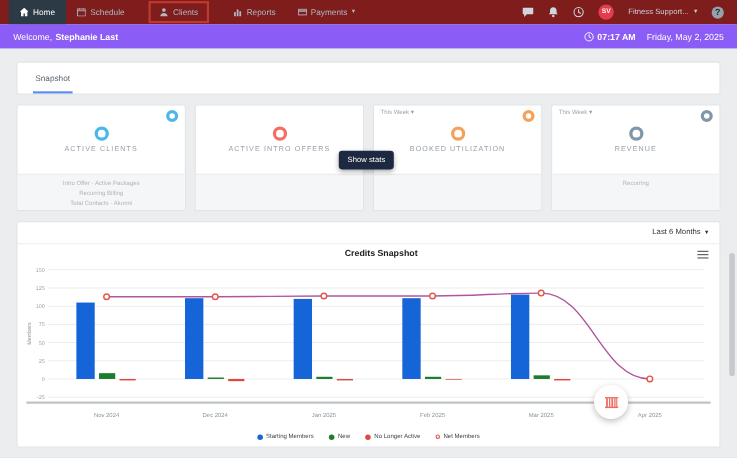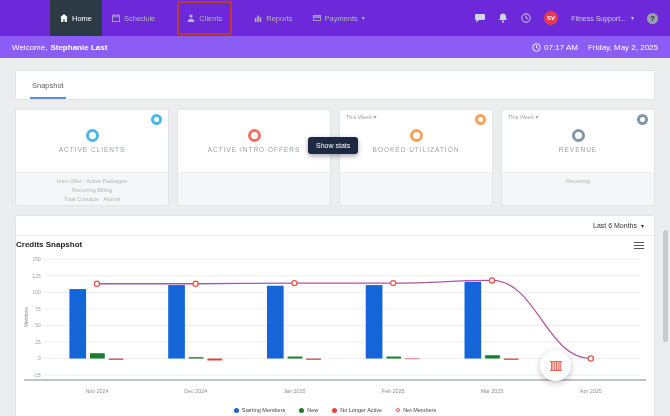--- a/index.html
+++ b/index.html
@@ -1,38 +1,38 @@
 <!DOCTYPE html>
 <html><head>
 <meta charset="utf-8">
 <style>
   * { margin:0; padding:0; box-sizing:border-box; }
   html,body { background:#dfe2e5; }
   body { font-family:"Liberation Sans", sans-serif; }
   .app { position:relative; width:670px; height:416px; background:#ebedef; overflow:hidden; }
 
   
-  .topnav { height:36px; background:#6d28d9; display:flex; align-items:stretch; color:#aeb7c2;padding-left:42px; }
+  .topnav { height:22px; background:#7f1d1d; display:flex; align-items:stretch; color:#aeb7c2; }
   .nav-left { display:flex; align-items:stretch; padding-left:8px; }
   .nav-item { display:flex; align-items:center; gap:4px; padding:0 10px; font-size:7.5px; cursor:pointer; }
   .nav-item svg { width:8px; height:8px; }
   .nav-item.active { background:#2c3a46; color:#fff; }
   .nav-item.highlight { border:2px solid #c0392f; margin:1px 12px; padding:0 8px; }
   .caret { font-size:6px; line-height:1; }
   .nav-right { margin-left:auto; display:flex; align-items:center; gap:13px; padding-right:12px; }
   .nav-right svg { width:10px; height:10px; display:block; }
   .avatar { width:14px; height:14px; border-radius:50%; background:#e63b4e; color:#fff; font-size:6px; font-weight:bold; display:flex; align-items:center; justify-content:center; }
   .account { display:flex; align-items:center; gap:5px; font-size:7px; color:#c6ced6; cursor:pointer; }
   .help-circle { width:11px; height:11px; border-radius:50%; background:#97a1ab; color:#1d2531; font-size:8px; font-weight:bold; display:flex; align-items:center; justify-content:center; }
 
   
   .welcome { height:22px; background:#8b5cf6; color:#fff; display:flex; align-items:center; padding:0 12px; font-size:8px; }
   .welcome b { margin-left:3px; }
   .welcome-right { margin-left:auto; display:flex; align-items:center; gap:10px; }
-  .time-wrap { display:flex; align-items:center; gap:3px; font-weight:normal; }
+  .time-wrap { display:flex; align-items:center; gap:3px; font-weight:bold; }
   .time-wrap svg { width:9px; height:9px; }
 
   
   .tabstrip { margin:12px 15px 0; background:#fff; border:1px solid #e2e5e7; border-radius:2px; height:30px; display:flex; align-items:flex-end; padding:0 14px; }
   .tab { font-size:7.5px; color:#5a646d; padding:0 2px 7px; border-bottom:2px solid transparent; cursor:pointer; }
   .tab.active { border-bottom-color:#5b8def; }
 
   
   .cards { margin:9px 15px 0; display:flex; gap:8px; }
   .card { --ac:#4cb8e8; flex:1; background:#fff; border:1px solid #e2e5e7; border-radius:2px; height:97px; position:relative; display:flex; flex-direction:column; overflow:hidden; }
@@ -42,21 +42,21 @@
   .card-period { position:absolute; top:4px; left:6px; font-size:5.5px; color:#9aa5ae; cursor:pointer; }
   .card-action { position:absolute; top:4px; right:6px; width:11px; height:11px; border-radius:50%; border:3px solid var(--ac); background:#fff; cursor:pointer; }
   .card-footer { height:33px; background:#f5f6f7; border-top:1px solid #ededee; font-size:5.5px; color:#aeb6bd; text-align:center; padding-top:4px; line-height:1.65; }
 
   .show-stats { position:absolute; left:308px; top:137px; background:#1d2940; color:#fff; font-size:7px; padding:5px 8px; border-radius:3px; box-shadow:0 2px 5px rgba(0,0,0,.35); cursor:pointer; z-index:5; }
 
   
   .chart-panel { margin:9px 15px 0; background:#fff; border:1px solid #e2e5e7; border-radius:2px; }
   .chart-head { height:20px; display:flex; align-items:center; justify-content:flex-end; padding:0 10px; border-bottom:1px solid #efefef; }
   .range-dd { font-size:7px; color:#333; display:flex; gap:4px; align-items:center; cursor:pointer; }
-  .chart-title-row { position:relative; height:16px; display:flex; align-items:center; justify-content:flex-start; }
+  .chart-title-row { position:relative; height:16px; display:flex; align-items:center; justify-content:center;padding-left:23px; }
   .chart-title { font-size:8px; font-weight:bold; color:#222; }
   .burger { position:absolute; right:10px; top:4px; width:10px; cursor:pointer; }
   .burger div { height:1.5px; background:#555; margin:1.5px 0; }
   .chart-area { padding:0 6px; }
   .legend { display:flex; justify-content:center; gap:14px; padding:3px 0 6px; font-size:5.5px; color:#444; }
   .legend span { display:flex; align-items:center; gap:3px; }
   .dot { width:5px; height:5px; border-radius:50%; display:inline-block; }
   .ringdot { width:4px; height:4px; border-radius:50%; border:1.5px solid #e2574c; background:#fff; display:inline-block; }
 
   .widget-fab { position:absolute; left:540px; top:350px; width:31px; height:31px; border-radius:50%; background:#fff; box-shadow:0 2px 6px rgba(0,0,0,.25); display:flex; align-items:center; justify-content:center; cursor:pointer; z-index:6; }

